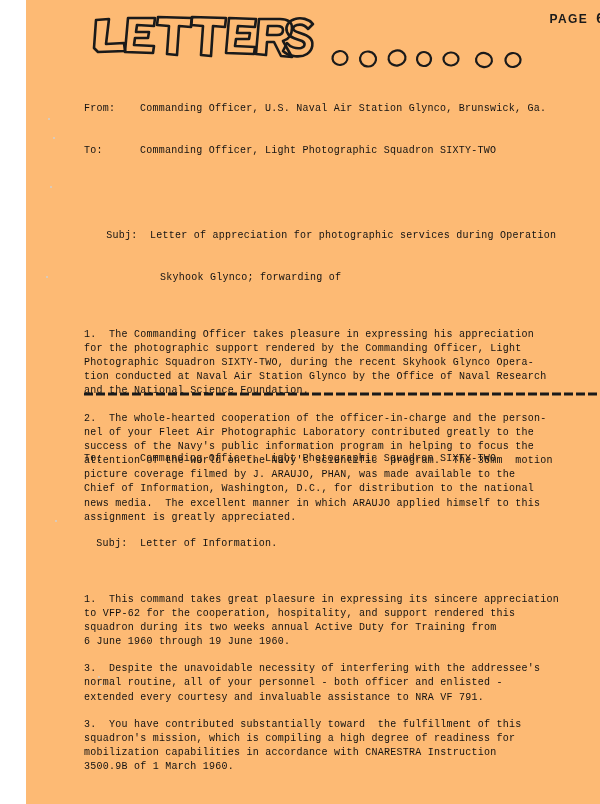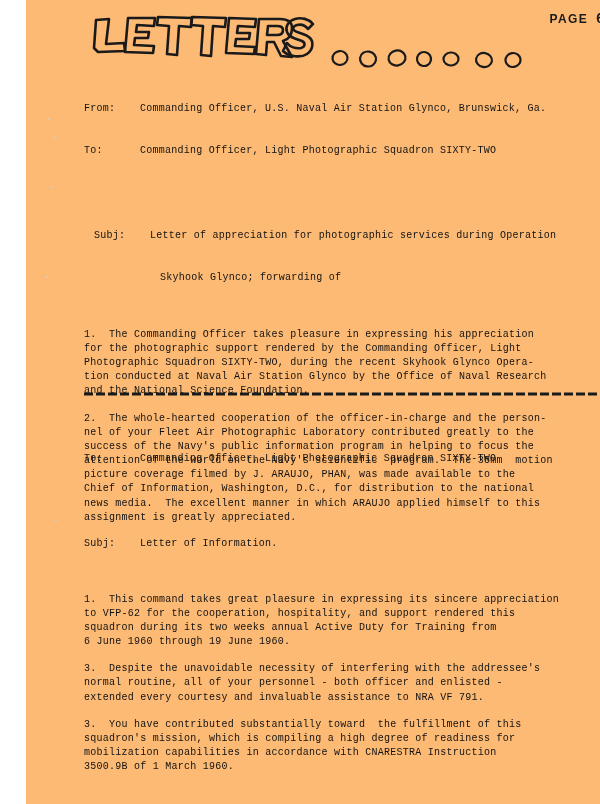--- a/index.html
+++ b/index.html
@@ -81,20 +81,21 @@
   .hdr-line { display: block; white-space: pre; }
   .field-label {
     display: inline-block;
     width: 56px;
   }
   .subj-block { margin-top: 14px; }
   .subj-indent-a { padding-left: 10px; }
   .subj-label {
     display: inline-block;
     width: 56px;
+    text-align: center;
   }
   .subj-cont { display: block; padding-left: 66px; }
   .para {
     margin-top: 14px;
     white-space: pre-wrap;
   }
   .para-tight { margin-top: 13px; }
   .signature {
     margin-top: 20px;
     padding-left: 322px;

